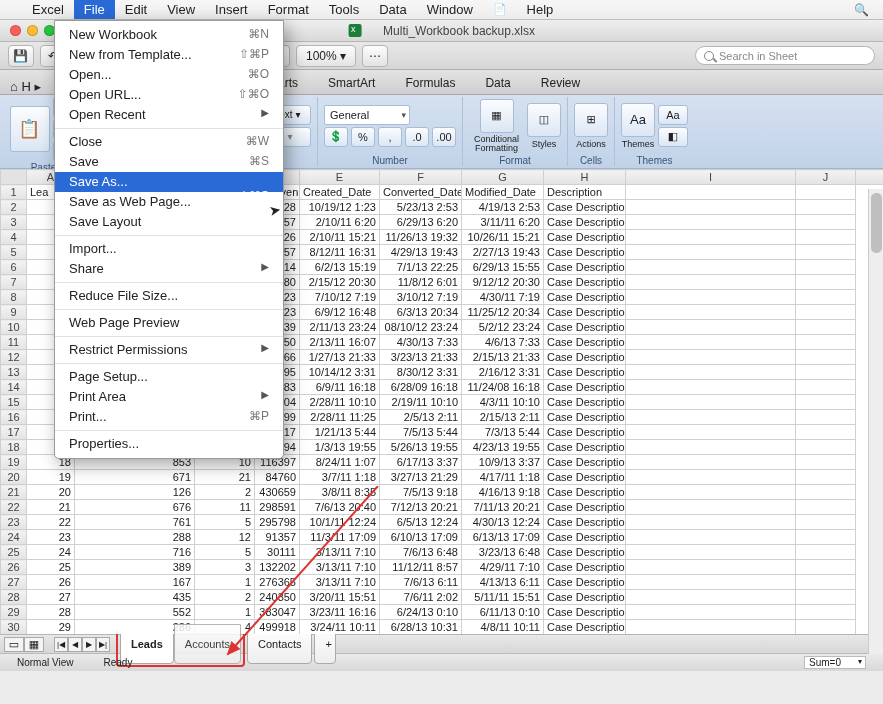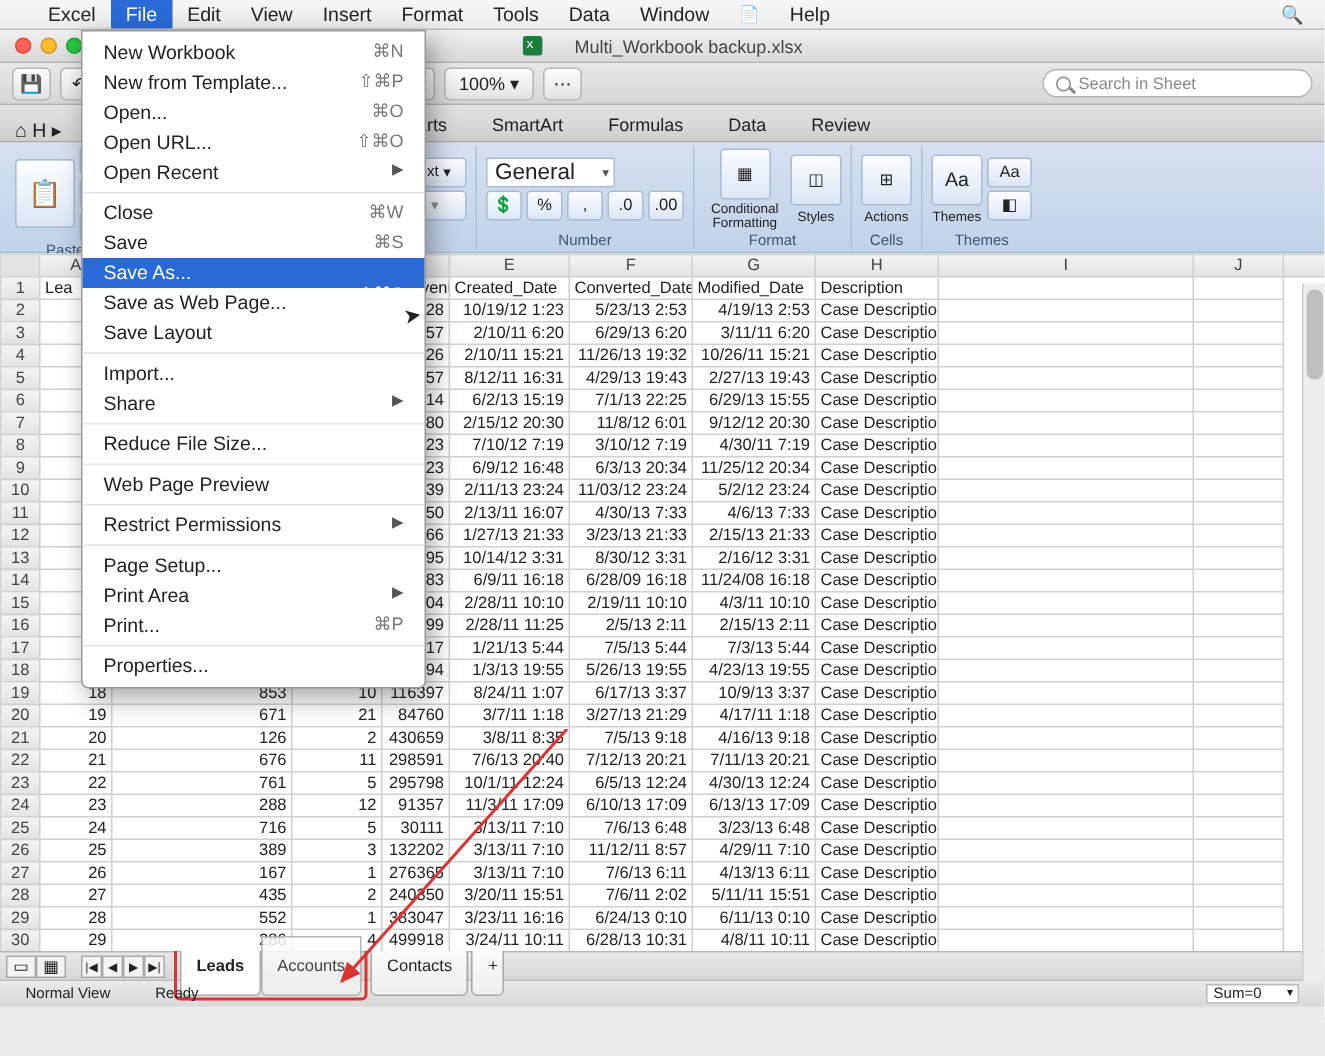--- a/index.html
+++ b/index.html
@@ -37,21 +37,21 @@
   .ribbon{height:74px;background:linear-gradient(#d5e1f0,#c1d2e8);border-bottom:1px solid #9fb3ce;display:flex;padding:2px 4px;}
   .group{display:flex;flex-direction:column;align-items:center;padding:0 6px;border-right:1px solid #aec1db;}
   .group:last-child{border-right:none;}
   .gbody{flex:1;display:flex;align-items:center;gap:3px;}
   .glabel{font-size:10px;color:#3a5578;text-align:center;padding-top:1px;}
   .rbtn{background:linear-gradient(#fbfdff,#dbe6f4);border:1px solid #a8bcd6;border-radius:3px;display:flex;align-items:center;justify-content:center;}
   .big{width:40px;height:46px;font-size:18px;}
   .sm{width:24px;height:20px;font-size:11px;}
   .col{display:flex;flex-direction:column;gap:2px;}
   .row{display:flex;gap:3px;}
-  .combo{background:#fff;border:1px solid #a8bcd6;height:20px;padding:0 16px 0 5px;font-size:15px;position:relative;display:flex;align-items:center;border-radius:2px;}
+  .combo{background:#fff;border:1px solid #a8bcd6;height:20px;padding:0 16px 0 5px;font-size:11px;position:relative;display:flex;align-items:center;border-radius:2px;}
   .combo:after{content:"▾";position:absolute;right:3px;font-size:9px;color:#555;}
 
   
   .sheet{position:relative;background:#fff;height:465px;overflow:hidden;}
   table{border-collapse:collapse;table-layout:fixed;width:100%;}
   th,td{border:1px solid #d0d0d0;height:15px;padding:0 3px;overflow:hidden;white-space:nowrap;font-size:11px;}
   th{background:linear-gradient(#f3f3f3,#e3e3e3);font-weight:normal;text-align:center;color:#444;}
   .rowhead{background:linear-gradient(#f3f3f3,#e3e3e3);text-align:center;width:26px;}
   .corner{background:#e3e3e3;width:26px;}
   td.num{text-align:right;}
@@ -408,21 +408,21 @@
           <td></td>
           <td></td>
         </tr>
         <tr>
           <th class="rowhead">10</th>
           <td class="num"></td>
           <td class="num"></td>
           <td class="num"></td>
           <td class="num">386539</td>
           <td class="date">2/11/13 23:24</td>
-          <td class="date">11/03/12 23:24</td>
+          <td class="date">08/10/12 23:24</td>
           <td class="date">5/2/12 23:24</td>
           <td>Case Description Omitted</td>
           <td></td>
           <td></td>
         </tr>
         <tr>
           <th class="rowhead">11</th>
           <td class="num"></td>
           <td class="num"></td>
           <td class="num"></td>

